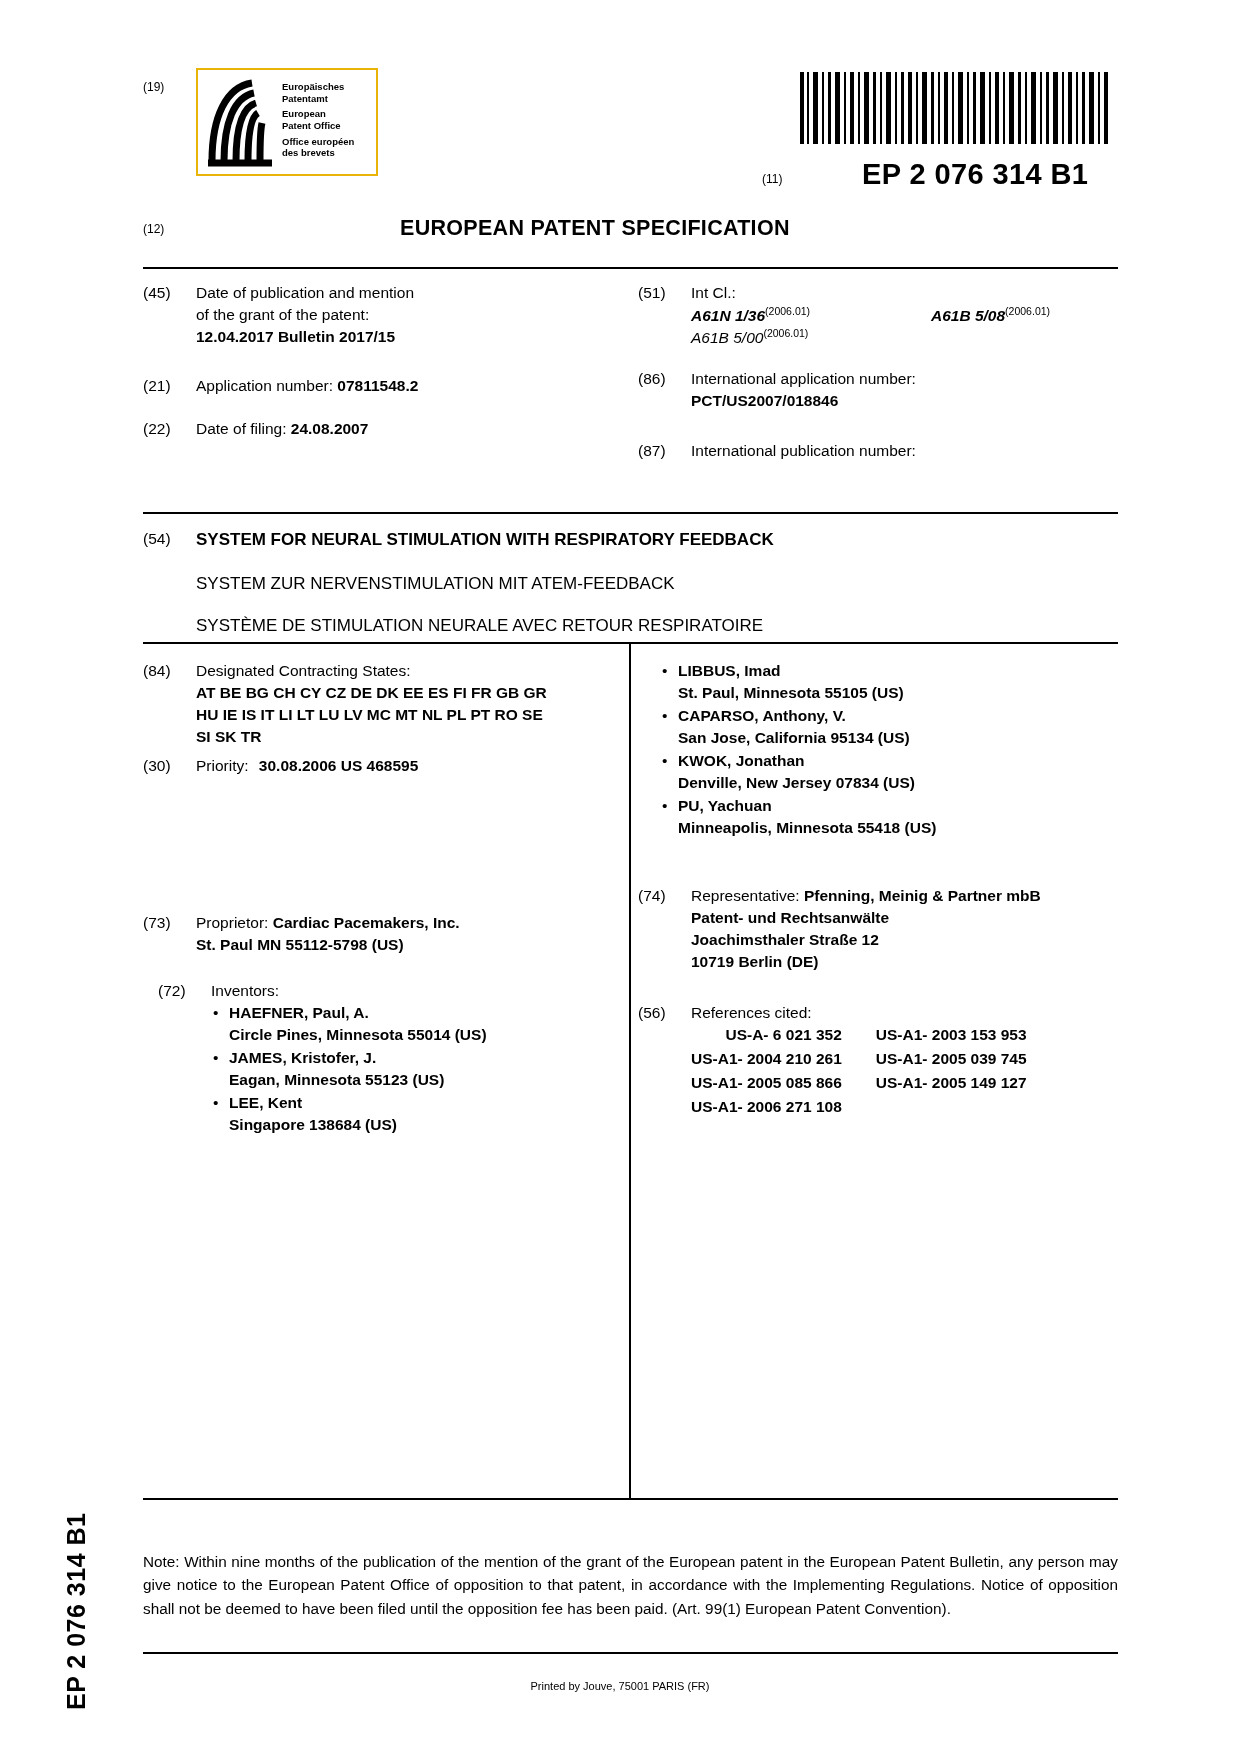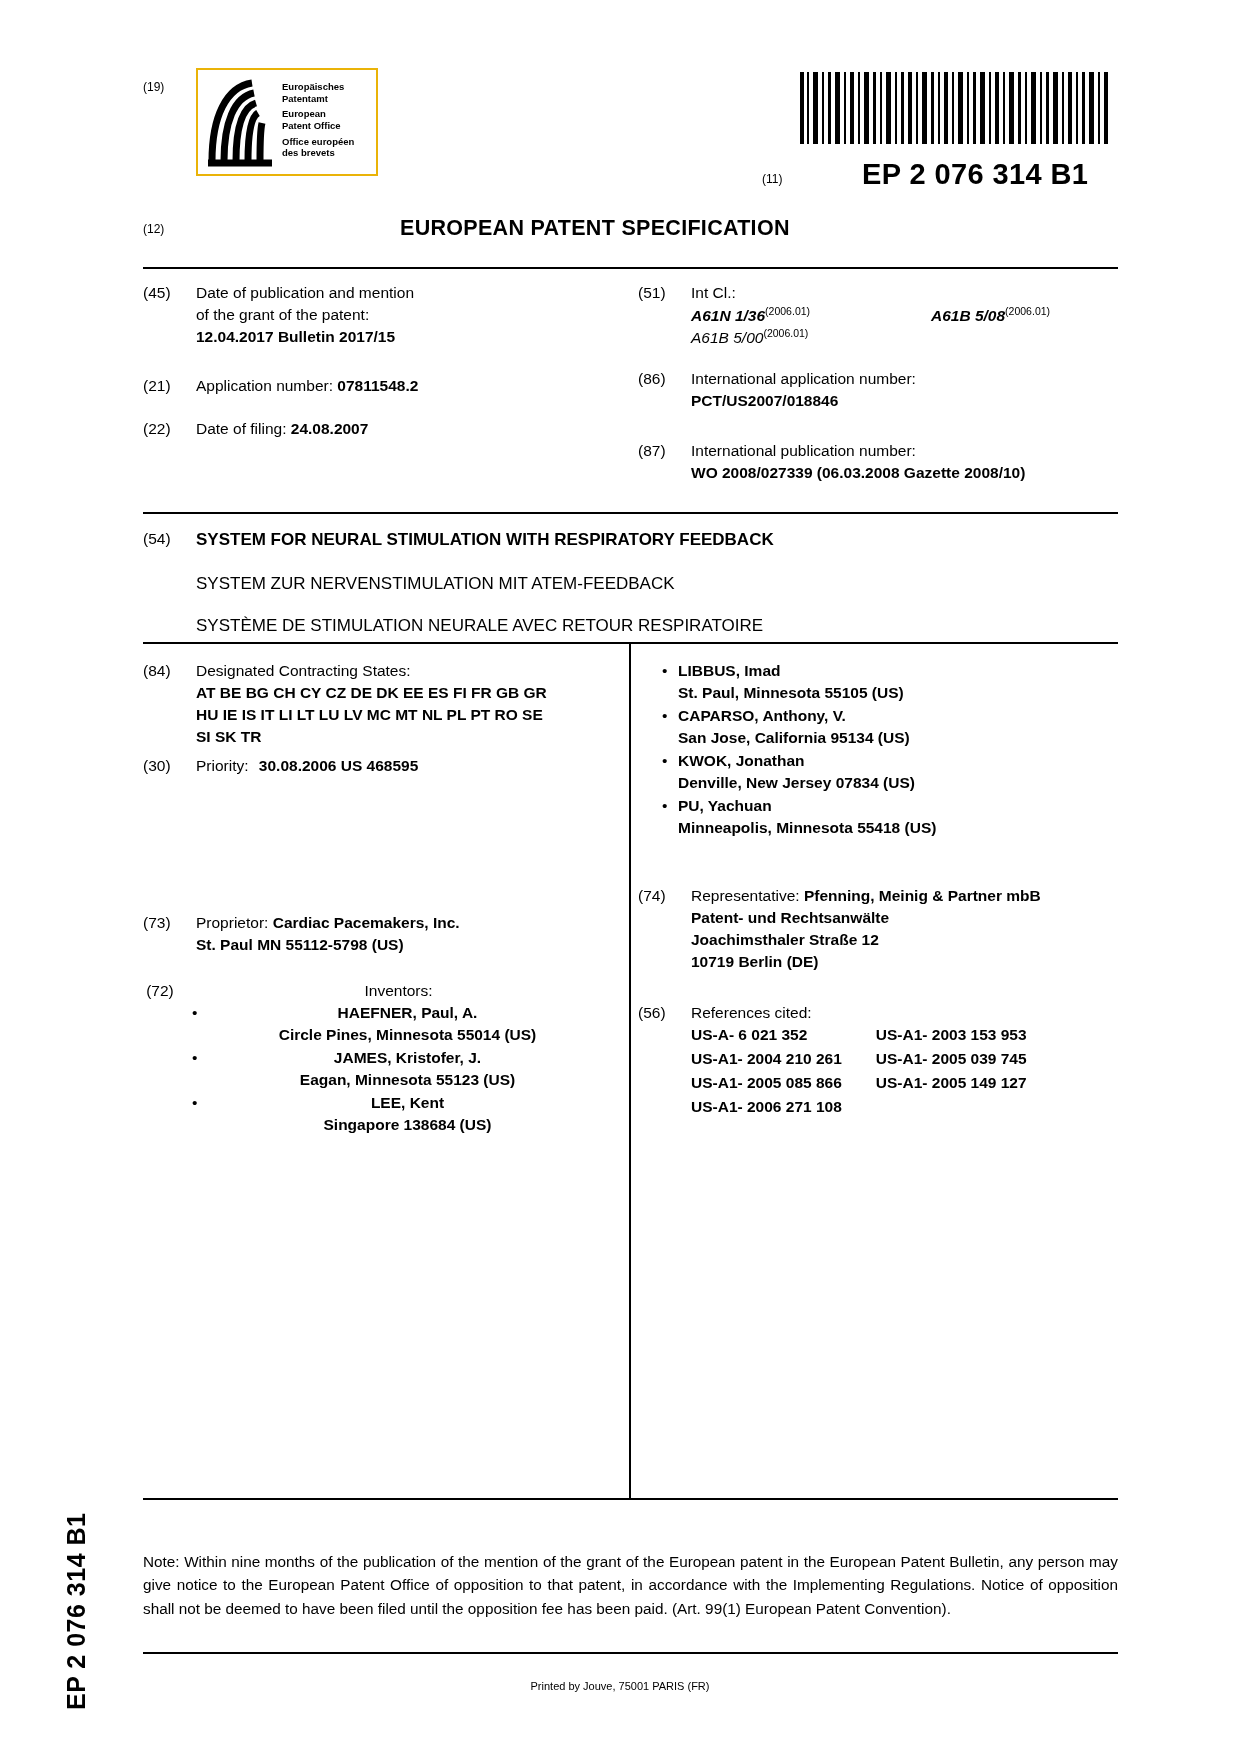--- a/index.html
+++ b/index.html
@@ -157,21 +157,21 @@
     font-size: 17px;
   }
 
   
   .refs td {
     font-size: 15.5px;
     font-weight: bold;
     padding: 0 34px 2px 0;
     white-space: nowrap;
   }
-  .refs { border-collapse: collapse; }
+  .refs { border-collapse: collapse; text-align: right; }
 
   
   .note {
     position: absolute;
     left: 143px;
     top: 1550px;
     width: 975px;
     font-size: 15.3px;
     line-height: 1.52;
     text-align: justify;
@@ -325,21 +325,20 @@
     <div class="body">
       <div>International application number:</div>
       <div class="b">PCT/US2007/018846</div>
     </div>
   </div>
 
   <div class="blk" style="left:638px; top:440px; width:480px;">
     <span class="code">(87)</span>
     <div class="body">
       <div>International publication number:</div>
-      <div class="b">WO 2008/027339 (06.03.2008 Gazette 2008/10)</div>
     </div>
   </div>
 
   <div class="rule" style="left:143px; top:512px; width:975px;"></div>
 
   <div class="blk" style="left:143px; top:528px; width:975px;">
     <span class="code">(54)</span>
     <div class="body">
       <div class="title-main">SYSTEM FOR NEURAL STIMULATION WITH RESPIRATORY FEEDBACK</div>
       <div class="title-alt" style="margin-top:20px;">SYSTEM ZUR NERVENSTIMULATION MIT ATEM-FEEDBACK</div>
@@ -374,21 +373,21 @@
     <span class="code">(73)</span>
     <div class="body">
       <div>
         <span>Proprietor:</span>
         <span class="b">Cardiac Pacemakers, Inc.</span>
       </div>
       <div class="b">St. Paul MN 55112-5798 (US)</div>
     </div>
   </div>
 
-  <div class="blk" style="left:137px; top:980px; width:470px;text-align:center;">
+  <div class="blk" style="left:158px; top:980px; width:470px;">
     <span class="code">(72)</span>
     <div class="body">
       <div>Inventors:</div>
       <ul class="people">
         <li>
           <div class="b">HAEFNER, Paul, A.</div>
           <div class="b">Circle Pines, Minnesota 55014 (US)</div>
         </li>
         <li>
           <div class="b">JAMES, Kristofer, J.</div>

